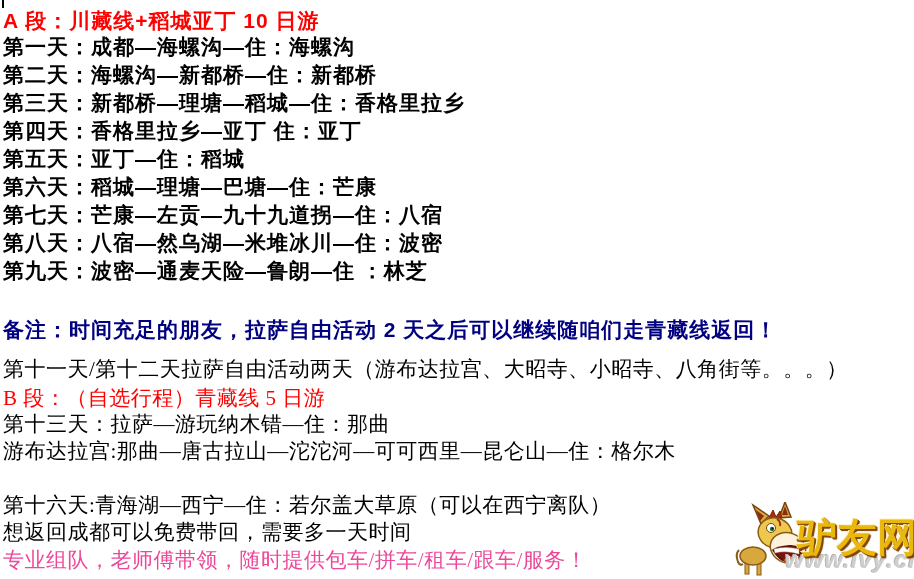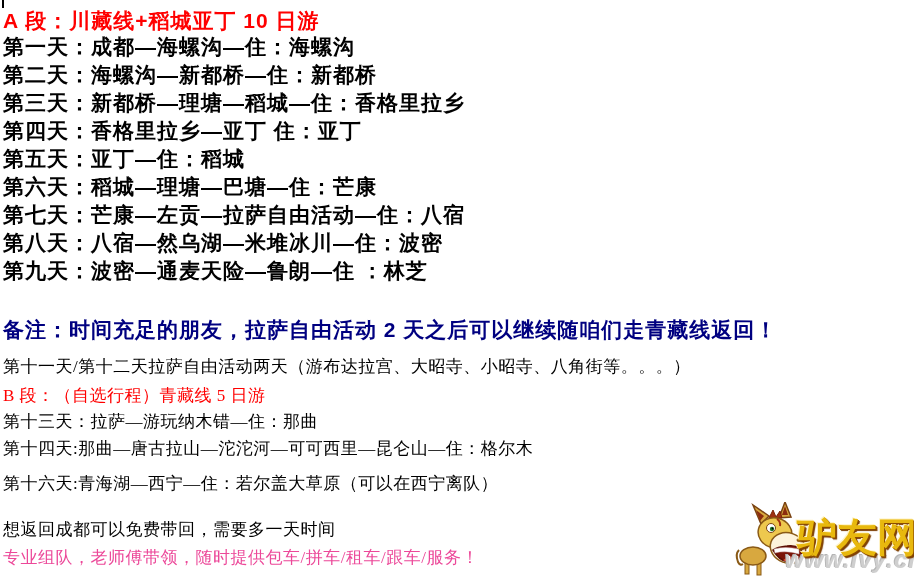--- a/index.html
+++ b/index.html
@@ -18,21 +18,21 @@
   .hei {
     font-family: "Liberation Sans", "DejaVu Sans", sans-serif;
     font-weight: bold;
     font-size: 21px;
     letter-spacing: 1px;
     color: #000000;
   }
   .kai {
     font-family: "Liberation Serif", "DejaVu Serif", serif;
     font-weight: normal;
-    font-size: 17px;
+    font-size: 21px;
     letter-spacing: 0.5px;
     color: #000000;
   }
   .red   { color: #ff0000; }
   .navy  { color: #000080; }
   .green { color: #ec4899; }
   .bold  { font-weight: normal; }
 
   #cursor {
     position: absolute;
@@ -86,33 +86,33 @@
   <div id="cursor"></div>
 
   <div class="line hei red" style="top:7px">A 段：川藏线+稻城亚丁 10 日游</div>
 
   <div class="line hei" style="top:33px">第一天：成都—海螺沟—住：海螺沟</div>
   <div class="line hei" style="top:61px">第二天：海螺沟—新都桥—住：新都桥</div>
   <div class="line hei" style="top:89px">第三天：新都桥—理塘—稻城—住：香格里拉乡</div>
   <div class="line hei" style="top:117px">第四天：香格里拉乡—亚丁 住：亚丁</div>
   <div class="line hei" style="top:173px">第六天：稻城—理塘—巴塘—住：芒康</div>
   <div class="line hei" style="top:145px">第五天：亚丁—住：稻城</div>
-  <div class="line hei" style="top:201px">第七天：芒康—左贡—拉萨自由活动—住：八宿</div>
+  <div class="line hei" style="top:201px">第七天：芒康—左贡—九十九道拐—住：八宿</div>
   <div class="line hei" style="top:229px">第八天：八宿—然乌湖—米堆冰川—住：波密</div>
   <div class="line hei" style="top:257px">第九天：波密—通麦天险—鲁朗—住 ：林芝</div>
 
   <div class="line hei navy" style="top:316px">备注：时间充足的朋友，拉萨自由活动 2 天之后可以继续随咱们走青藏线返回！</div>
 
   <div class="line kai" style="top:355px">第十一天/第十二天拉萨自由活动两天（游布达拉宫、大昭寺、小昭寺、八角街等。。。）</div>
 
   <div class="line kai red bold" style="top:384px">B 段：（自选行程）青藏线 5 日游</div>
 
   <div class="line kai" style="top:410px">第十三天：拉萨—游玩纳木错—住：那曲</div>
-  <div class="line kai" style="top:437px">第十四天:那曲—唐古拉山—沱沱河—可可西里—昆仑山—住：格尔木</div>
-  <div class="line kai" style="top:472px">第十六天:青海湖—西宁—住：若尔盖大草原（可以在西宁离队）</div>
+  <div class="line kai" style="top:437px">游布达拉宫:那曲—唐古拉山—沱沱河—可可西里—昆仑山—住：格尔木</div>
+  <div class="line kai" style="top:491px">第十六天:青海湖—西宁—住：若尔盖大草原（可以在西宁离队）</div>
 
   <div class="line kai" style="top:518px">想返回成都可以免费带回，需要多一天时间</div>
   <div class="line kai green" style="top:546px">专业组队，老师傅带领，随时提供包车/拼车/租车/跟车/服务！</div>
 
   <div id="logo">
     <svg id="donkey" viewBox="0 0 80 77" xmlns="http://www.w3.org/2000/svg">
 
       <path d="M6,48 Q2,52 5,60 Q7,64 10,62" fill="none" stroke="#8a5a16" stroke-width="2"></path>
 
       <rect x="12" y="58" width="4" height="14" fill="#d8a83f" stroke="#8a5a16" stroke-width="1"></rect>

